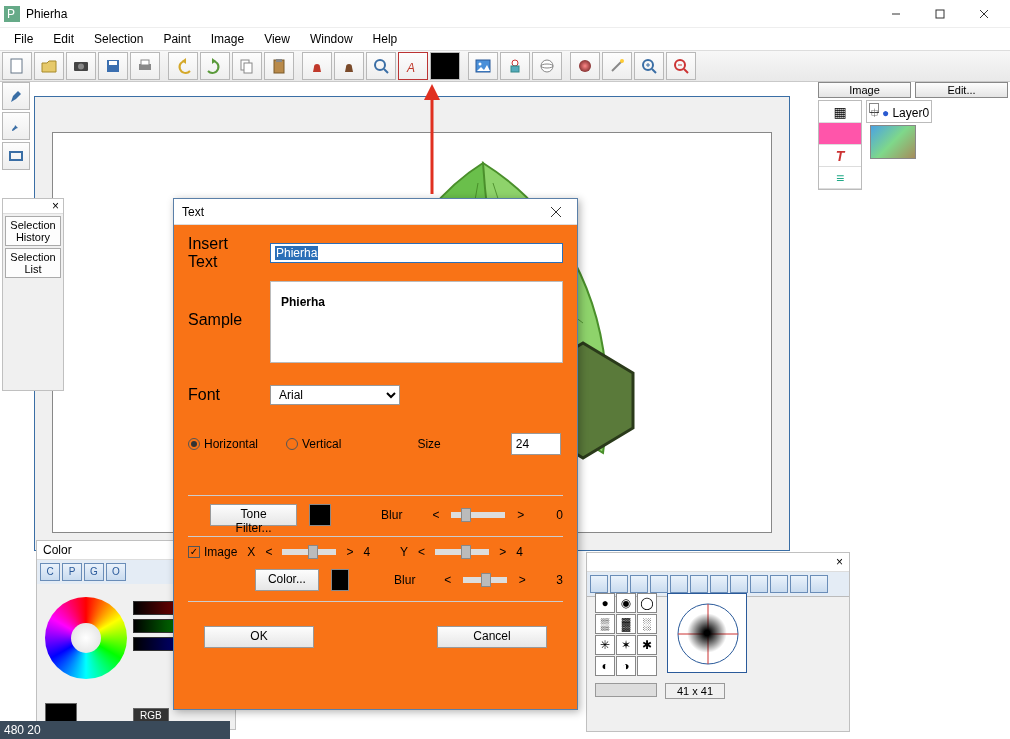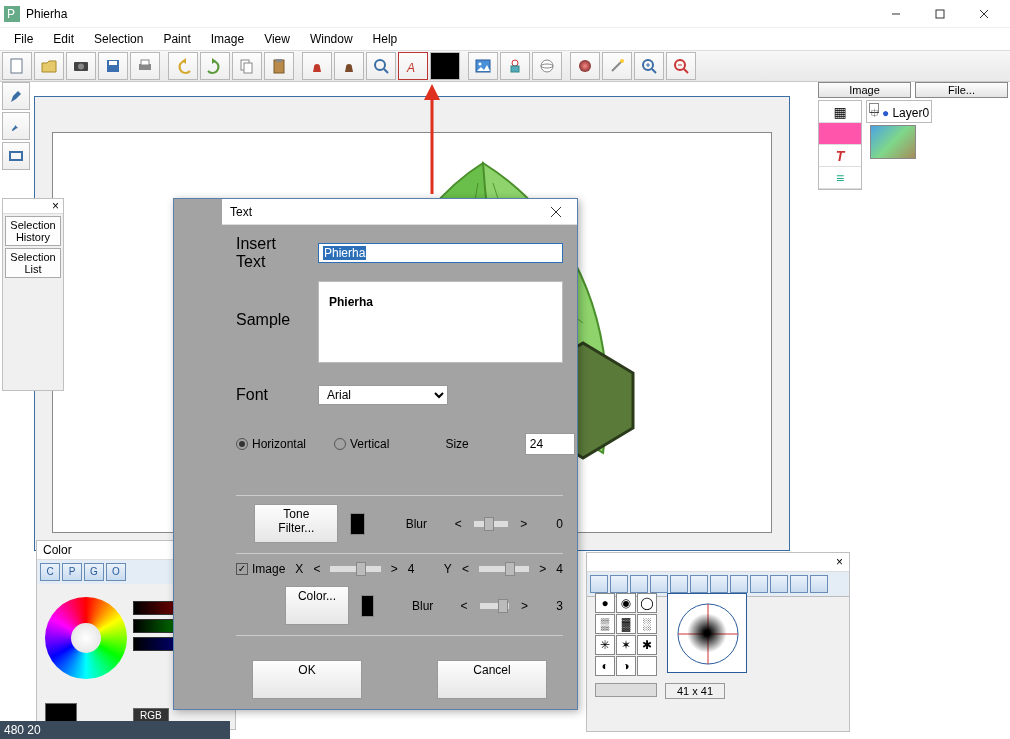--- a/index.html
+++ b/index.html
@@ -52,39 +52,39 @@
 .lower-tool{position:absolute;left:586px;top:554px;right:160px;height:180px;background:#f0f0f0;border:1px solid #c0c0c0;}
 .lt-tabrow{display:flex;gap:2px;padding:3px;background:#e4ecf5;border-bottom:1px solid #bbb;flex-wrap:wrap;}
 .lt-tab{width:18px;height:18px;border:1px solid #6a8db8;background:linear-gradient(#eaf2fb,#c9dbef);}
 .brush-grid{position:absolute;left:8px;top:40px;display:grid;grid-template-columns:repeat(3,20px);grid-auto-rows:20px;gap:1px;}
 .brush-cell{border:1px solid #888;background:#fff;display:flex;align-items:center;justify-content:center;}
 .brush-preview{position:absolute;left:80px;top:40px;width:80px;height:80px;border:1px solid #2a5a9a;background:#fff;}
 .brush-preview .dot{position:absolute;left:50%;top:50%;width:40px;height:40px;transform:translate(-50%,-50%);border-radius:50%;background:radial-gradient(circle,#000 10%,transparent 70%);}
 .brush-size{position:absolute;left:78px;top:130px;width:60px;border:1px solid #999;text-align:center;font-size:11px;padding:1px;}
 .brush-slider{position:absolute;left:8px;top:130px;width:62px;height:14px;background:#ddd;border:1px solid #999;}
 
-.dialog { position:absolute; left:173px; top:198px; width:405px; height:512px; background:#a3a3a3; border:1px solid #5a7fa8; box-shadow:2px 2px 8px rgba(0,0,0,0.3); z-index:50;padding-left:48px;}
+.dialog { position:absolute; left:173px; top:198px; width:405px; height:512px; background:#f97316; border:1px solid #5a7fa8; box-shadow:2px 2px 8px rgba(0,0,0,0.3); z-index:50;}
 .dlg-title { height:26px; background:#fff; display:flex; align-items:center; padding:0 8px; border-bottom:1px solid #ddd;}
 .dlg-title .t{flex:1;}
 .dlg-close{width:26px;height:22px;display:flex;align-items:center;justify-content:center;}
 .dlg-body{padding:10px 14px;}
 .dlg-row{display:flex;align-items:center;margin-bottom:10px;gap:10px;}
 .dlg-label{width:72px;font-size:16px;}
 .dlg-input{flex:1;border:1px solid #2a6fb8;padding:2px 4px;background:#fff;height:20px;}
 .dlg-input.sel{background:#fff;}
 .dlg-input .seltext{background:#2a6fb8;color:#fff;padding:0 1px;}
 .sample-box{flex:1;height:82px;border:1px solid #bbb;background:#fff;padding:6px 10px;font-size:20px;font-weight:bold;font-family:Arial;}
 .dlg-select{width:130px;border:1px solid #999;background:#fff;padding:1px 4px;height:20px;}
 .dlg-spin{width:50px;border:1px solid #999;background:#fff;padding:1px 4px;height:22px;text-align:left;}
 .radio,.check{display:flex;align-items:center;gap:4px;font-size:12px;}
 .radio .r{width:12px;height:12px;border:1px solid #555;border-radius:50%;display:inline-flex;align-items:center;justify-content:center;}
 .radio .r.on::after{content:"";width:6px;height:6px;background:#333;border-radius:50%;}
 .check .c{width:12px;height:12px;border:1px solid #555;display:inline-flex;align-items:center;justify-content:center;font-size:10px;line-height:1;}
 .hr{height:1px;background:#ccc;margin:8px 0;}
-.dlg-btn{border:1px solid #999;background:linear-gradient(#fdfdfd,#e6e6e6);padding:2px 10px;min-width:84px;text-align:center;height:39px;}
+.dlg-btn{border:1px solid #999;background:linear-gradient(#fdfdfd,#e6e6e6);padding:2px 10px;min-width:84px;text-align:center;height:22px;}
 .swatch{width:22px;height:22px;background:#000;border:1px solid #888;}
 .slider-track{width:80px;height:6px;background:#ddd;position:relative;}
 .slider-thumb{position:absolute;left:10px;top:-4px;width:10px;height:14px;background:#bbb;border:1px solid #888;}
 .dlg-foot{display:flex;justify-content:space-between;padding:6px 30px;}
 .dlg-foot .dlg-btn{min-width:110px;}
 .red-arrow{position:absolute;left:424px;top:84px;z-index:60;pointer-events:none;}
 svg{display:block;}
 </style>
 </head>
 <body>
@@ -306,21 +306,21 @@
     <div class="sel-btn" style="white-space:pre-line">Selection
 History</div>
     <div class="sel-btn" style="white-space:pre-line">Selection
 List</div>
     <div style="height:110px"></div>
   </div>
 
   <div class="right-panel">
     <div class="rp-tabs">
       <div class="rp-tab">Image</div>
-      <div class="rp-tab">File...</div>
+      <div class="rp-tab">Edit...</div>
     </div>
     <div style="display:flex;gap:4px;">
       <div class="rp-iconcol" style="width:44px;">
         <div class="rp-iconcell">▦</div>
         <div class="rp-iconcell" style="background:#f5a;">&nbsp;</div>
         <div class="rp-iconcell" style="color:#c33;font-weight:bold;font-style:italic;">T</div>
         <div class="rp-iconcell" style="color:#2a8;">≡</div>
       </div>
       <div style="flex:1;">
         <div style="display:flex;align-items:flex-start;gap:2px;flex-direction:column;">

